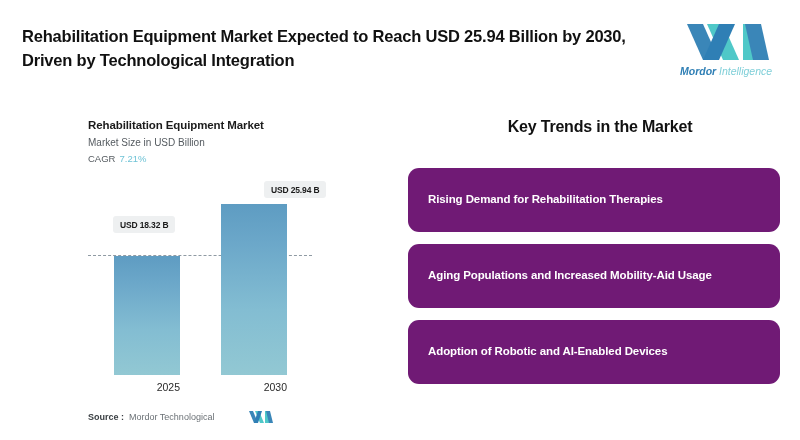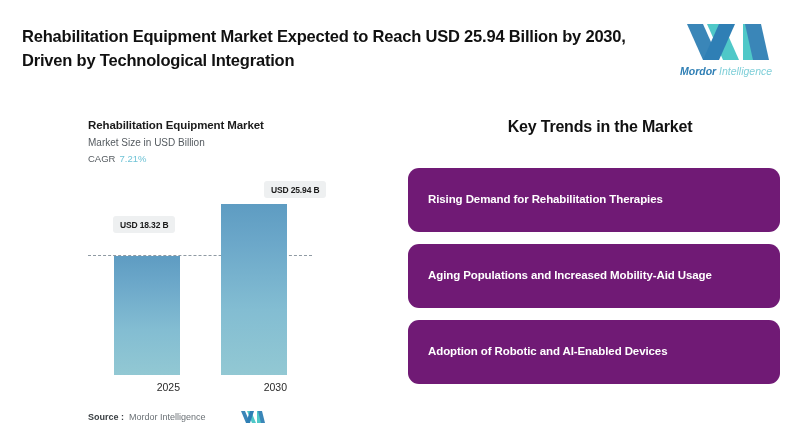--- a/index.html
+++ b/index.html
@@ -249,21 +249,21 @@
 
       <div class="bar-value" id="value-2025">USD 18.32 B</div>
       <div class="bar-value" id="value-2030">USD 25.94 B</div>
 
       <div class="axis-label" id="axis-2025">2025</div>
       <div class="axis-label" id="axis-2030">2030</div>
     </div>
 
     <div id="source-row">
       <span id="source-label">Source :</span>
-      <span id="source-name">Mordor Intelligence</span>
+      <span id="source-name">Mordor Technological</span>
       <svg id="source-logo" viewBox="0 0 26 14">
         <polygon points="1,1 5,1 10,13 6,13" fill="#3a86b8"></polygon>
         <polygon points="7,1 11,1 16,13 12,13" fill="#4fc8c8"></polygon>
         <polygon points="10,13 6,13 10,1 14,1" fill="#2f7fb5"></polygon>
         <polygon points="17,1 21,1 21,13 17,13" fill="#4fc8c8"></polygon>
         <polygon points="18,1 22,1 25,13 21,13" fill="#3a86b8"></polygon>
       </svg>
     </div>
   </div>
 

